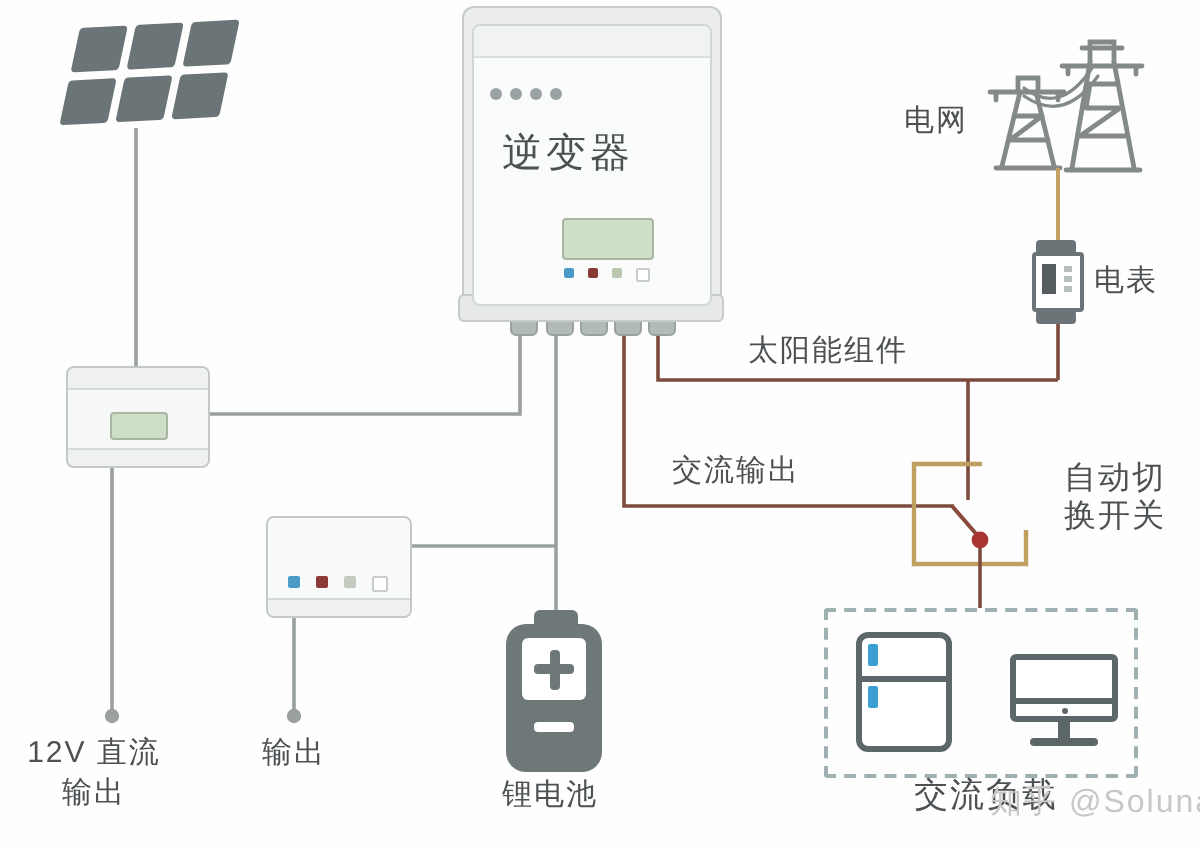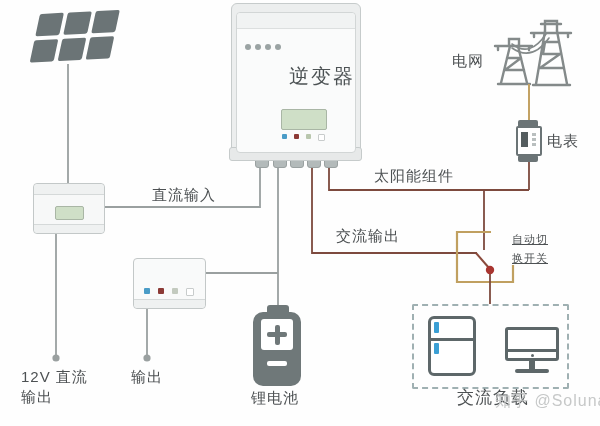--- a/index.html
+++ b/index.html
@@ -8,21 +8,21 @@
     font-family:"Liberation Sans","DejaVu Sans",sans-serif;color:#4d5153;
   }
   .lbl{position:absolute;white-space:nowrap;letter-spacing:1px;line-height:1.2;}
   .abs{position:absolute;}
   svg{position:absolute;left:0;top:0;}
   
   .inv-back{position:absolute;left:3px;top:0;width:128px;height:153px;background:#eceeee;border:1.5px solid #c6cbcb;border-radius:6px;}
   .inv-front{position:absolute;left:8px;top:9px;width:118px;height:139px;background:#fafbfb;border:1.5px solid #d2d6d6;border-radius:4px;}
   .inv-header{position:absolute;left:0;top:0;width:100%;height:15px;background:#f1f3f3;border-bottom:1px solid #dcdfdf;border-radius:4px 4px 0 0;}
   .inv-dot{position:absolute;width:6px;height:6px;border-radius:50%;background:#9aa3a3;top:31px;}
-  .inv-title{position:absolute;left:0;top:50px;width:100%;text-align:right;text-indent:14px;font-size:20px;letter-spacing:2px;color:#4c5254;}
+  .inv-title{position:absolute;left:0;top:50px;width:100%;text-align:left;text-indent:14px;font-size:20px;letter-spacing:2px;color:#4c5254;}
   .lcd{position:absolute;background:#cfdfc7;border:1.5px solid #a9b6a5;border-radius:2px;}
   .ind{position:absolute;width:5px;height:5px;border-radius:1px;}
   .inv-flange{position:absolute;left:0;top:144px;width:131px;height:12px;background:#e7e9e9;border:1.5px solid #c6cbcb;border-radius:3px;}
   .term{position:absolute;top:150px;width:12px;height:13px;background:#b3baba;border:1px solid #9aa1a1;border-radius:2px 2px 3px 3px;}
   
   .devbox{position:absolute;background:#f7f8f8;border:1.5px solid #c3c8c8;border-radius:4px;}
   .band-top{position:absolute;left:0;top:0;width:100%;height:10px;background:#eff1f1;border-bottom:1px solid #d5d9d9;border-radius:4px 4px 0 0;}
   .band-bot{position:absolute;left:0;bottom:0;width:100%;height:8px;background:#eff1f1;border-top:1px solid #d5d9d9;border-radius:0 0 4px 4px;}
   
   .meter-cap{position:absolute;background:#6b7476;border-radius:2px;}
@@ -161,28 +161,27 @@
     <div class="screen" style="left:0;top:0;width:48px;height:28px;">
       <div class="mon-part" style="left:0;top:19px;width:48px;height:3px;"></div>
       <div class="mon-part" style="left:23px;top:24px;width:3px;height:3px;border-radius:50%;"></div>
     </div>
     <div class="mon-part" style="left:24px;top:34px;width:6px;height:9px;"></div>
     <div class="mon-part" style="left:10px;top:42px;width:34px;height:4px;border-radius:2px;"></div>
   </div>
 
   <div class="lbl" style="left:452px;top:52px;font-size:15px;">电网</div>
   <div class="lbl" style="left:547px;top:132px;font-size:15px;">电表</div>
-  <div class="lbl" style="left:152px;top:186px;font-size:15px;">直流输入</div>
   <div class="lbl" style="left:374px;top:167px;font-size:15px;">太阳能组件</div>
   <div class="lbl" style="left:336px;top:227px;font-size:15px;">交流输出</div>
-  <div class="lbl" style="left:512px;top:230px;font-size:11px;line-height:19px;text-decoration:underline;">
+  <div class="lbl" style="left:532px;top:230px;font-size:16px;line-height:19px;">
     <div>自动切</div>
     <div>换开关</div>
   </div>
-  <div class="lbl" style="left:21px;top:367px;width:80px;font-size:15px;line-height:20px;">
+  <div class="lbl" style="left:7px;top:367px;width:80px;text-align:center;font-size:15px;line-height:20px;">
     <div>12V 直流</div>
     <div>输出</div>
   </div>
   <div class="lbl" style="left:107px;top:367px;width:80px;text-align:center;font-size:15px;line-height:20px;">
     <div>输出</div>
   </div>
   <div class="lbl" style="left:251px;top:389px;font-size:15px;">锂电池</div>
   <div class="lbl" style="left:457px;top:388px;font-size:17px;">交流负载</div>
   <div class="watermark" style="left:495px;top:391px;">知乎 @Soluna</div>
 

